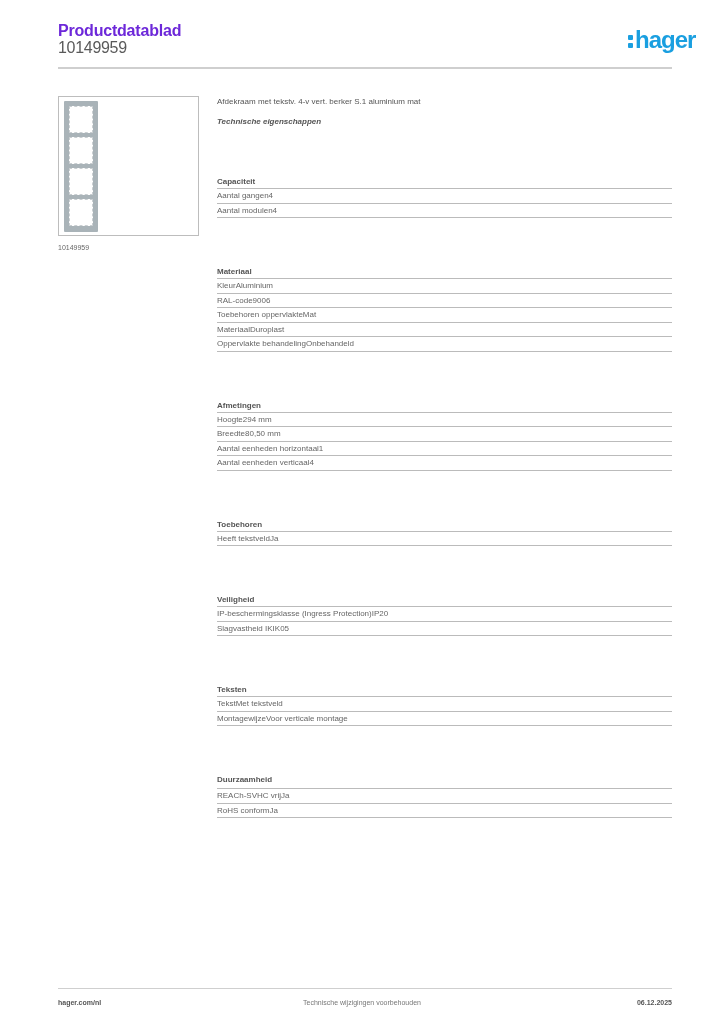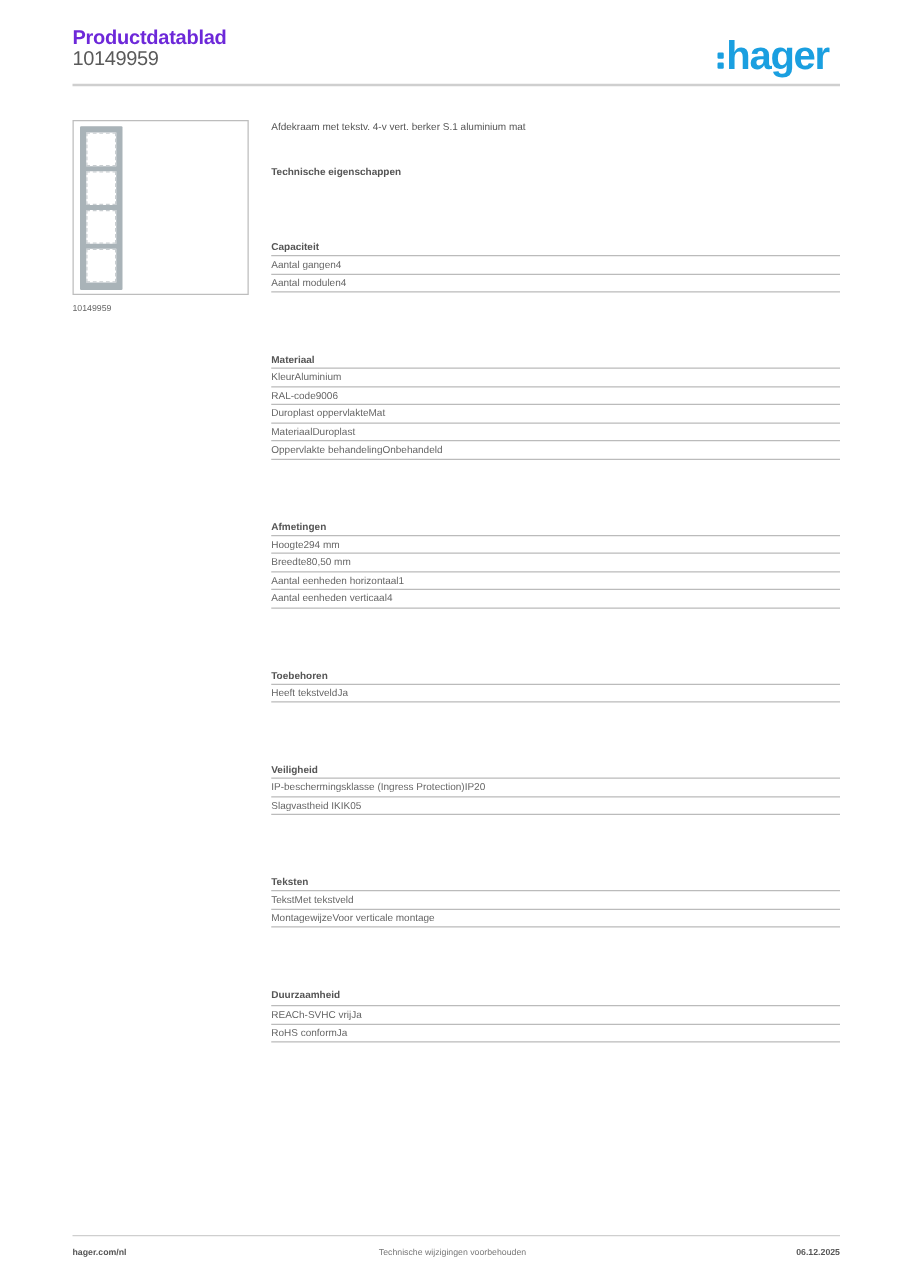--- a/index.html
+++ b/index.html
@@ -1,34 +1,34 @@
 <!DOCTYPE html>
 <html><head>
 <meta charset="utf-8">
 <style>
   html, body { margin: 0; padding: 0; background: #ffffff; }
   body { width: 724px; height: 1024px; position: relative; overflow: hidden;
          font-family: "Liberation Sans", sans-serif; color: #555; }
   .header-title { position: absolute; left: 58px; top: 22px; font-size: 16px; font-weight: bold; color: #6d28d9; letter-spacing: -0.2px; }
   .header-number { position: absolute; left: 58px; top: 39px; font-size: 16px; color: #5a5a5a; letter-spacing: -0.3px; }
-  .logo { position: absolute; left: 574px; top: 28px; font-size: 32px; font-weight: bold; color: #1a9fe0; letter-spacing: -1px; line-height: 1; }
+  .logo { position: absolute; left: 628px; top: 28px; font-size: 24px; font-weight: bold; color: #1a9fe0; letter-spacing: -1px; line-height: 1; }
   .logo .colon { display: inline-block; position: relative; width: 6px; height: 18px; vertical-align: -1px; margin-right: 1px; }
   .logo .colon::before, .logo .colon::after { content: ""; position: absolute; left: 0; width: 5px; height: 5px; background: #1a9fe0; border-radius: 1px; }
   .logo .colon::before { top: 4px; }
   .logo .colon::after { top: 12px; }
   .header-rule { position: absolute; left: 58px; top: 67px; width: 614px; height: 2px; background: #cfcfcf; }
 
   .product-image { position: absolute; left: 58px; top: 96px; width: 141px; height: 140px; border: 1px solid #bdbdbd; box-sizing: border-box; background: #fff; }
   .frame { position: absolute; left: 5px; top: 4px; width: 34px; height: 131px; background: #a9b3b8; border-radius: 1px; }
   .frame .slot { position: absolute; left: 5px; width: 24px; height: 27px; background: #fff; border: 1px dashed #c9ced1; box-sizing: border-box; }
   .caption { position: absolute; left: 58px; top: 244px; font-size: 7px; color: #666; }
 
   .content { position: absolute; left: 217px; top: 96px; width: 455px; }
   .product-desc { font-size: 8px; font-weight: normal; color: #555; height: 12px; line-height: 12px; }
-  .tech-heading { font-size: 8px; font-weight: bold; color: #555; margin-top: 24px; height: 12px; line-height: 12px; }
+  .tech-heading { font-size: 8px; font-weight: bold; color: #555; margin-top: 8px; height: 12px; line-height: 12px; font-style: italic; }
   .section { margin-top: 12px; }
   .section-title { font-size: 8px; font-weight: bold; color: #555; height: 12px; line-height: 12px; border-bottom: 1px solid #bbb; margin-top: 48px; }
   .section-title.tall { height: 14px; line-height: 12px; }
   .row { display: flex; justify-content: flex-start; font-size: 8px; color: #666; height: 13.5px; line-height: 13.5px; border-bottom: 1px solid #bbb; }
   .row .val { text-align: right; }
 
   .footer-rule { position: absolute; left: 58px; top: 988px; width: 614px; height: 1px; background: #cfcfcf; }
   .footer-left { position: absolute; left: 58px; top: 999px; font-size: 7px; font-weight: bold; color: #555; }
   .footer-center { position: absolute; left: 0; width: 724px; top: 999px; text-align: center; font-size: 7px; color: #777; }
   .footer-right { position: absolute; right: 52px; top: 999px; font-size: 7px; font-weight: bold; color: #555; }
@@ -73,21 +73,21 @@
     <div class="section-title">Materiaal</div>
     <div class="row">
         <span>Kleur</span>
         <span class="val">Aluminium</span>
       </div>
     <div class="row">
         <span>RAL-code</span>
         <span class="val">9006</span>
       </div>
     <div class="row">
-        <span>Duroplast oppervlakte</span>
+        <span>Toebehoren oppervlakte</span>
         <span class="val">Mat</span>
       </div>
     <div class="row">
         <span>Materiaal</span>
         <span class="val">Duroplast</span>
       </div>
     <div class="row">
         <span>Oppervlakte behandeling</span>
         <span class="val">Onbehandeld</span>
       </div>

